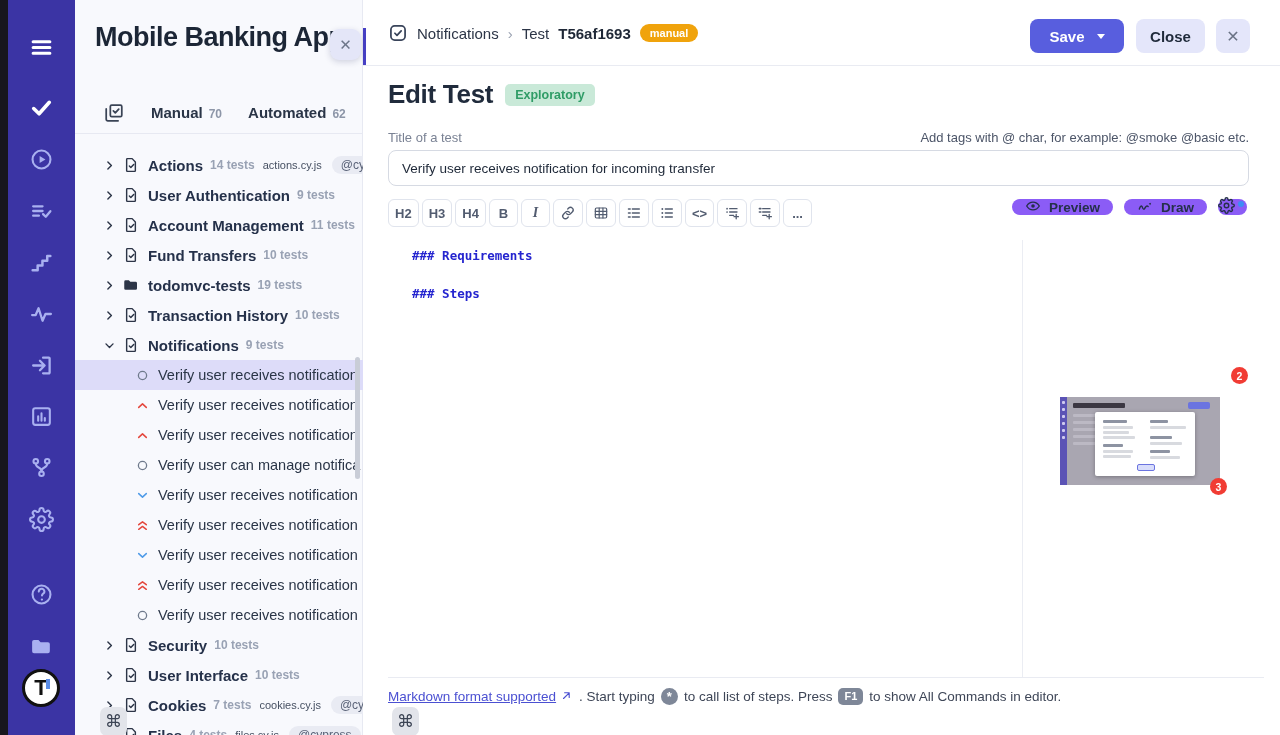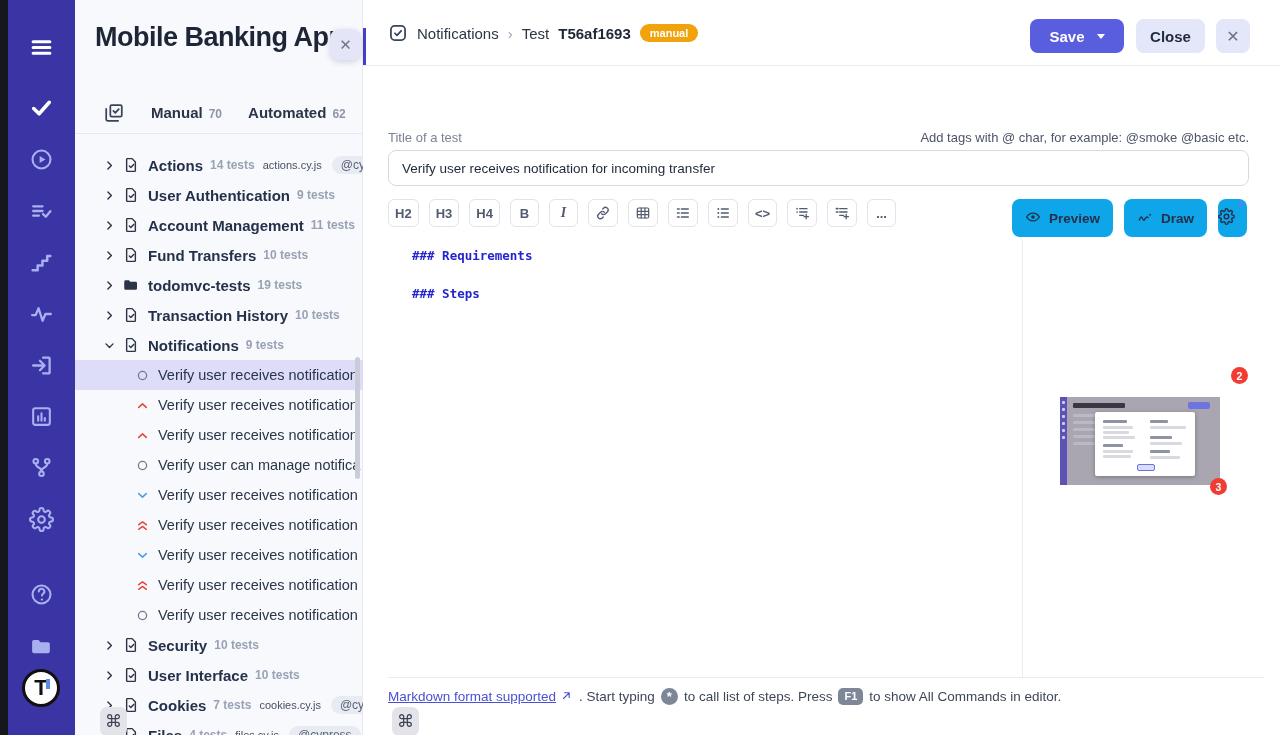--- a/index.html
+++ b/index.html
@@ -80,28 +80,28 @@
               border-radius:5px;}
   .adv-link{position:absolute;right:31px;top:86px;display:flex;align-items:center;gap:7px;
             color:#4b50d2;font-weight:700;font-size:15px;cursor:pointer;}
   .adv-link svg{width:18px;height:18px;}
   .adv-link u{text-decoration:none;border-bottom:1.5px dashed #b7baf2;padding-bottom:2px;}
   .lbl-left{position:absolute;left:25px;top:130px;font-size:13px;color:#7a8294;}
   .lbl-right{position:absolute;right:31px;top:130px;font-size:13px;color:#4c5568;}
   .title-input{position:absolute;left:25px;top:150px;width:861px;height:36px;border:1px solid #d6dae3;
                border-radius:8px;padding:0 13px;font-size:13.5px;color:#1e2838;background:#fff;
                font-family:"Liberation Sans",sans-serif;outline:none;}
-  .fmt-bar{position:absolute;left:25px;top:199px;display:flex;gap:10px;}
+  .fmt-bar{position:absolute;left:25px;top:199px;display:flex;gap:3px;}
   .fmt-btn{height:28px;min-width:29px;padding:0 6px;border:1px solid #e0e4ed;border-radius:6px;
            background:#fff;color:#525c70;font-size:13px;font-weight:700;display:flex;
            align-items:center;justify-content:center;cursor:pointer;}
   .fmt-btn svg{width:16px;height:16px;}
   .fmt-btn.it{font-style:italic;font-family:"Liberation Serif",serif;font-size:14px;}
   .right-tools{position:absolute;top:199px;right:33px;display:flex;gap:11px;align-items:center;}
-  .tool-btn{height:38px;background:#0ea5e9;border-radius:8px;display:flex;align-items:center;gap:8px;
+  .tool-btn{height:16px;background:#8b5cf6;border-radius:8px;display:flex;align-items:center;gap:8px;
             padding:0 13px;font-size:13.5px;font-weight:700;color:#25304a;cursor:pointer;}
   .tool-btn svg{width:16px;height:16px;}
   .tool-attach{position:relative;box-shadow:0 0 0 3px #ffffff,0 0 0 4.5px #9296ea;}
   .gear-btn{width:29px;padding:0;position:relative;}
   .gear-dot{position:absolute;top:2px;right:3px;width:6px;height:6px;border-radius:50%;background:#3e8df5;}
   .rbadge{width:17px;height:17px;border-radius:50%;background:#f13c34;color:#fff;font-size:10.5px;
           font-weight:700;display:flex;align-items:center;justify-content:center;}
   .attach-badge{position:absolute;right:-6px;bottom:-8px;}
   .editor-area{position:absolute;left:25px;top:240px;width:634px;height:437px;cursor:text;}
   .editor-pre{position:absolute;left:24px;top:6px;margin:0;font-family:"DejaVu Sans Mono",monospace;
@@ -512,20 +512,24 @@
         <span class="caret-dn"></span>
       </div>
       <div class="btn btn-close">
         <span>Close</span>
       </div>
       <div class="btn btn-x">
         <span>✕</span>
       </div>
     </div>
 
+    <div class="edit-row">
+      <h1>Edit Test</h1>
+      <span class="badge-expl">Exploratory</span>
+    </div>
 
     <div class="lbl-left">Title of a test</div>
     <div class="lbl-right">Add tags with @ char, for example: @smoke @basic etc.</div>
     <input class="title-input" type="text" value="Verify user receives notification for incoming transfer" style="">
 
     <div class="fmt-bar">
         <div class="fmt-btn">H2</div>
         <div class="fmt-btn">H3</div>
         <div class="fmt-btn">H4</div>
         <div class="fmt-btn">B</div>

